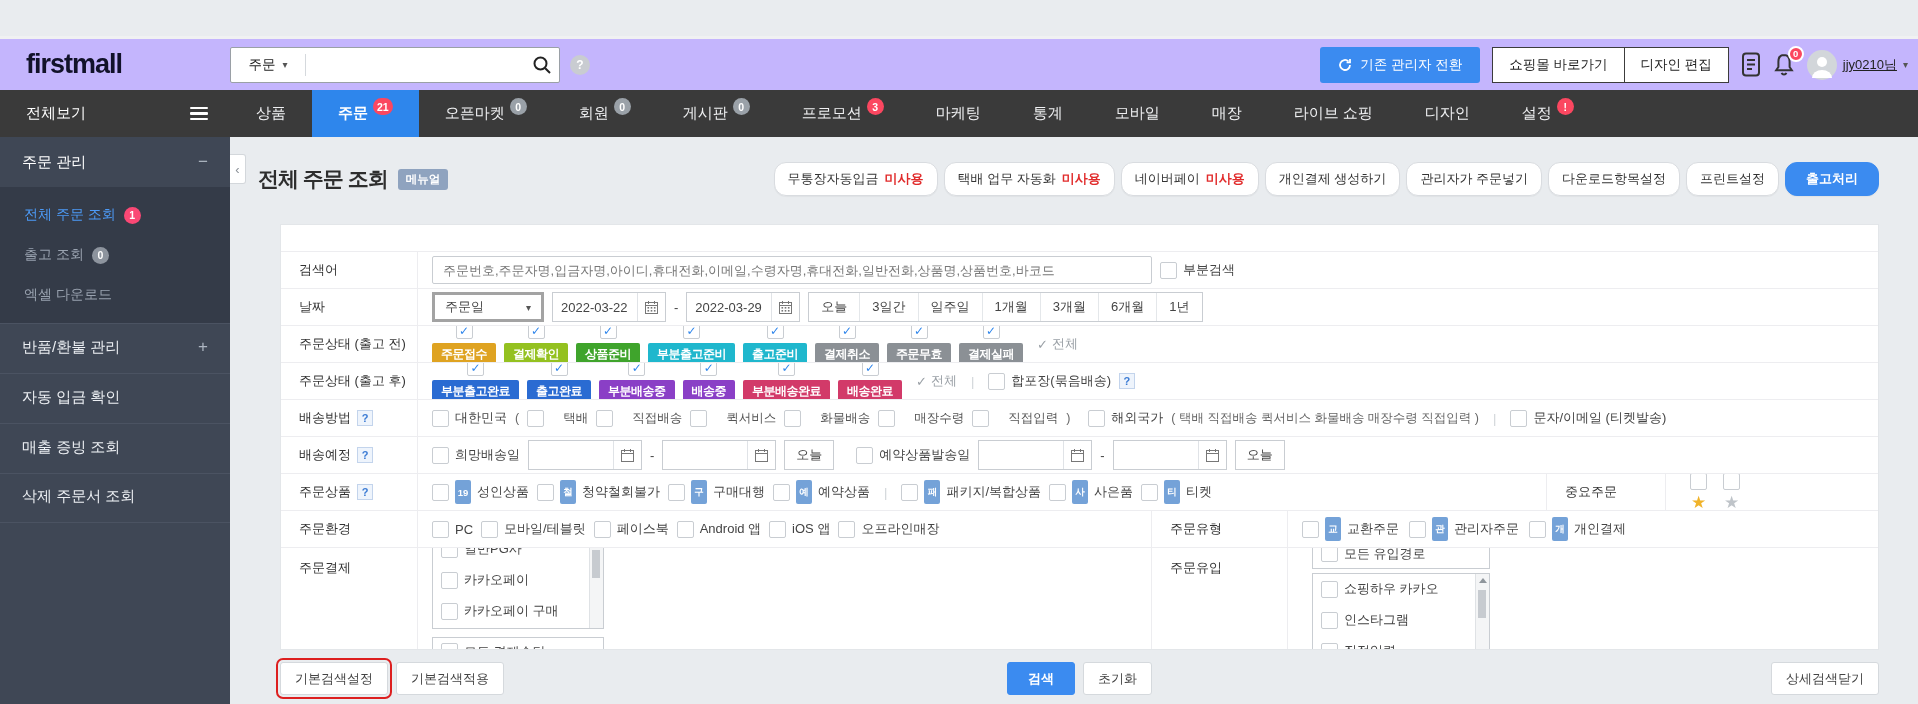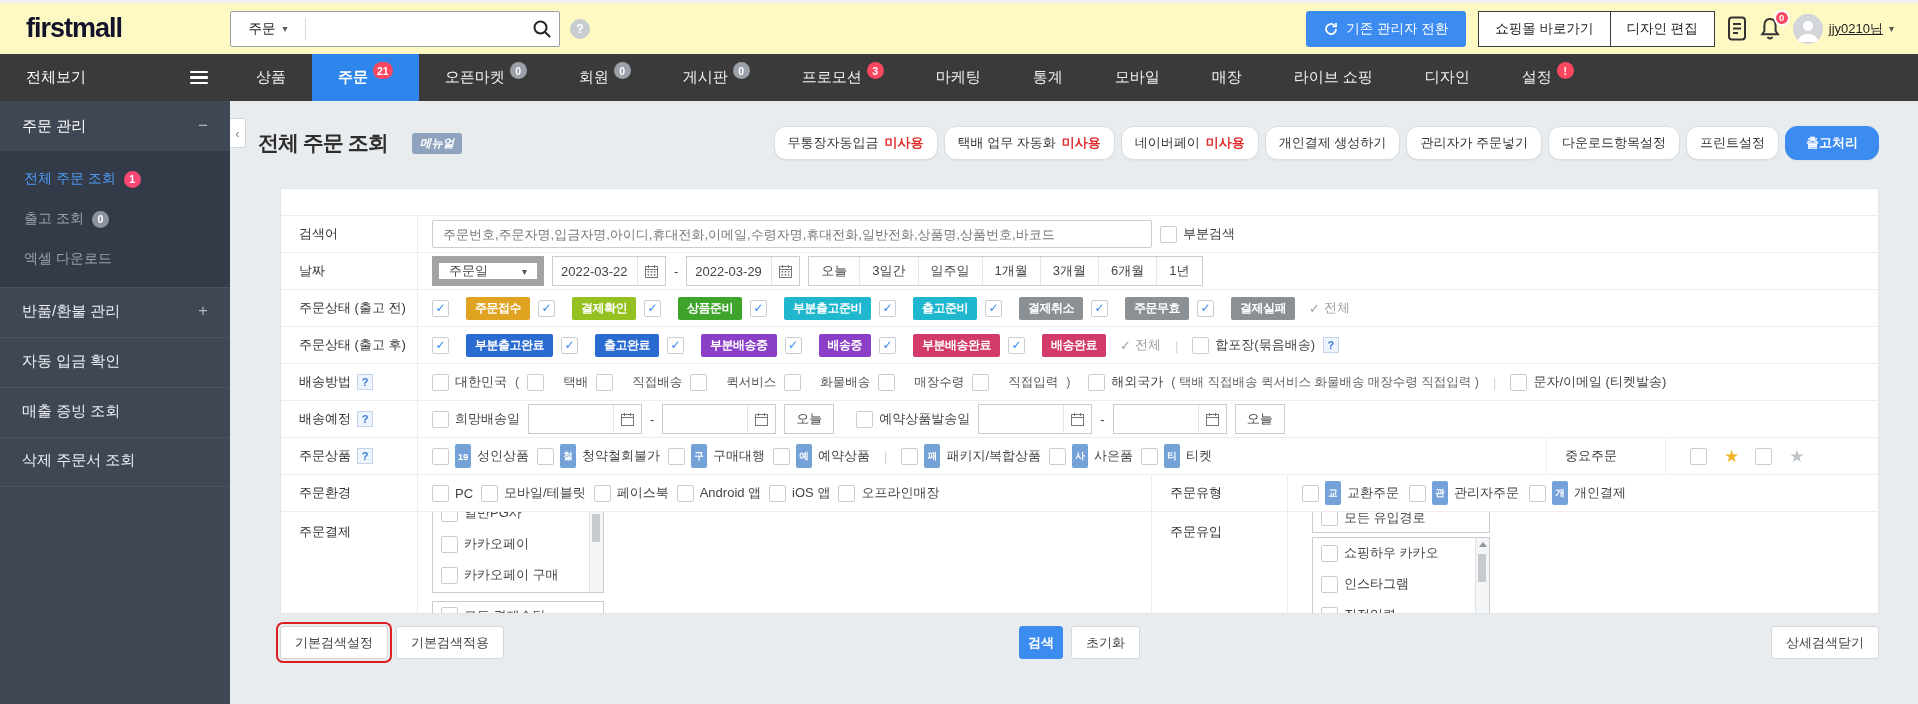--- a/index.html
+++ b/index.html
@@ -1,21 +1,21 @@
 <!DOCTYPE html>
 <html><head>
 <meta charset="utf-8">
 <style>
   * { margin:0; padding:0; box-sizing:border-box; }
   html,body { width:1918px; height:704px; overflow:hidden; }
   body { font-family:"Liberation Sans","DejaVu Sans",sans-serif; font-size:13px; color:#333; background:#e9ecef; }
   .app { width:1918px; height:704px; display:flex; flex-direction:column; }
 
   
-  .topbar { height:54px; background:#fef9c3; display:flex; align-items:center; padding-right:24px; border-top:3px solid #f0f1f2; flex:none; }
+  .topbar { height:54px; background:#c4b5fd; display:flex; align-items:center; padding-right:10px; border-top:3px solid #f0f1f2; flex:none;margin-top:36px; }
   .logo { width:230px; padding-left:26px; font-size:27px; font-weight:bold; color:#12122a; letter-spacing:-1px; flex:none; }
   .searchwrap { display:flex; align-items:center; gap:10px; }
   .searchbox { width:330px; height:36px; border:1px solid #9aa0a6; border-radius:2px; display:flex; align-items:center; background:#fff; }
   .scat { width:74px; display:flex; align-items:center; justify-content:center; gap:7px; font-size:13.5px; color:#222; flex:none; }
   .caret { font-size:10px; color:#555; }
   .sdivider { width:1px; height:22px; background:#d5d9dd; flex:none; }
   .searchbox input { flex:1; border:none; outline:none; height:100%; padding:0 8px; font-size:13px; min-width:0; }
   .magbtn { width:34px; display:flex; align-items:center; justify-content:center; flex:none; }
   .help-circle { width:20px; height:20px; border-radius:50%; background:#c9ccd1; color:#fff; font-size:12px; font-weight:bold; display:flex; align-items:center; justify-content:center; }
   .hright { margin-left:auto; display:flex; align-items:center; gap:12px; }
@@ -50,21 +50,21 @@
   .sb-badge { min-width:17px; height:17px; border-radius:9px; background:#fa4875; color:#fff; font-size:10.5px; font-weight:bold; display:inline-flex; align-items:center; justify-content:center; padding:0 4px; }
   .sb-badge.gray { background:#8d949e; }
   .sb-item { height:50px; border-top:1px solid #4b5362; display:flex; align-items:flex-end; justify-content:space-between; padding:16px 22px; font-size:15px; color:#eceff3; cursor:pointer; }
   .sb-item:last-child { border-bottom:1px solid #4b5362; }
 
   .main { flex:1; background:#e9ecef; position:relative; overflow:hidden; }
   .collapse-tab { position:absolute; left:0; top:17px; width:16px; height:30px; background:#fff; border:1px solid #d3d7db; border-left:none; border-radius:0 3px 3px 0; display:flex; align-items:center; justify-content:center; color:#8a9097; font-size:13px; }
 
   .title-row { margin:24px 39px 0 28px; height:36px; display:flex; align-items:center; }
   .ptitle { font-size:21px; font-weight:bold; color:#2e2e2e; letter-spacing:-1px; }
-  .manual { margin-left:24px; background:#8fa3bf; color:#fff; font-size:11.5px; padding:3px 8px; border-radius:3px; font-weight:bold;font-style:italic; }
+  .manual { margin-left:10px; background:#8fa3bf; color:#fff; font-size:11.5px; padding:3px 8px; border-radius:3px; font-weight:bold; }
   .actions { margin-left:auto; display:flex; gap:6px; }
   .abtn { height:34px; background:#fff; border:1px solid #d9dce0; border-radius:12px; font-size:13px; color:#333; display:flex; align-items:center; padding:0 13px; gap:6px; box-shadow:0 1px 1px rgba(0,0,0,0.04); white-space:nowrap; }
   .abtn .st { color:#e12b2b; font-weight:bold;font-family:Liberation Serif, serif; }
   .abtn.primary { background:#3b8bf0; border-color:#3b8bf0; color:#fff; padding:0 20px; font-weight:bold; }
 
   
   .panel { margin:27px 39px 0 50px; background:#fff; border:1px solid #e3e6e9; height:426px; overflow:hidden; padding-top:26px; }
   .frow { display:flex; border-top:1px solid #ededf0; height:37px; }
   .frow.tall { height:104px; }
   .flabel { width:137px; flex:none; display:flex; align-items:center; gap:6px; padding-left:18px; font-size:13px; color:#333; border-right:1px solid #ededf0; white-space:nowrap; }
@@ -77,28 +77,28 @@
   .frow.tall .g2 { padding-left:24px; }
   .sublabel { width:137px; flex:none; align-self:stretch; border-left:1px solid #ededf0; border-right:1px solid #ededf0; display:flex; align-items:center; padding-left:18px; font-size:13px; color:#333; }
   .frow.tall .sublabel { align-items:flex-start; padding-top:11px; }
   .sublabel.auto { margin-left:auto; width:120px; }
   .g3 { width:190px; flex:none; display:flex; align-items:center; gap:16px; padding-left:16px; }
 
   .cbx { width:17px; height:17px; border:1px solid #c9cdd2; border-radius:2px; background:#fff; display:inline-flex; align-items:center; justify-content:center; flex:none; cursor:pointer; }
   .cbx.on::after { content:"✓"; color:#2f86ec; font-weight:bold; font-size:12px; }
   .cb { display:inline-flex; align-items:center; gap:6px; }
   .sbadge { color:#fff; font-size:12px; font-weight:bold; padding:3px 9px; border-radius:2px; letter-spacing:-0.5px; }
-  .pair { display:inline-flex; align-items:center; gap:17px; }
+  .pair { display:inline-flex; align-items:center; gap:4px;flex-direction:column; }
   .allchk { color:#9aa0a6; margin-left:6px; display:inline-flex; align-items:center; gap:4px; }
   .vsep { color:#d0d4d8; margin:0 6px; }
   .qchip { width:16px; height:16px; background:#eef4fc; border:1px solid #c3d4ec; color:#3b7bd4; font-size:11px; font-weight:bold; display:inline-flex; align-items:center; justify-content:center; flex:none; }
 
   .search-input { width:720px; height:28px; border:1px solid #c9cdd2; border-radius:2px; padding:0 10px; font-size:13px; color:#555; outline:none; }
   .search-input::placeholder { color:#777; }
-  .selectbox { width:112px; height:30px; border:7px solid #a3a3a3; display:flex; align-items:center; justify-content:space-between; padding:0 10px; background:#fff; }
+  .selectbox { width:112px; height:30px; border:3px solid #a3a3a3; display:flex; align-items:center; justify-content:space-between; padding:0 10px; background:#fff; }
   .datebox { height:30px; border:1px solid #c9cdd2; display:flex; align-items:center; background:#fff; }
   .dateinput { width:84px; border:none; padding:0 8px; font-size:13px; color:#444; outline:none; }
   .calbtn { width:28px; align-self:stretch; border-left:1px solid #e0e3e7; display:flex; align-items:center; justify-content:center; }
   .quick { display:flex; height:30px; border:1px solid #c9cdd2; background:#fff; }
   .qitem { padding:0 12px; display:flex; align-items:center; border-left:1px solid #e4e7ea; font-size:13px; color:#444; cursor:pointer; }
   .qitem:first-child { border-left:none; }
   .todaybtn { height:30px; border:1px solid #c9cdd2; background:#fff; padding:0 11px; display:inline-flex; align-items:center; font-size:13px; color:#444; }
   .mini { font-size:12.5px; color:#555; display:inline-flex; align-items:center; gap:19px; }
   .note { font-size:12.5px; color:#666; }
   .picon { width:16px; height:24px; background:#74a2d8; color:#fff; font-size:9.5px; font-weight:bold; border-radius:2px; display:inline-flex; align-items:center; justify-content:center; flex:none; }
@@ -115,21 +115,21 @@
   .lb-scroll { position:absolute; top:0; right:0; bottom:0; width:14px; background:#f4f5f6; border-left:1px solid #dfe2e5; display:flex; flex-direction:column; align-items:center; justify-content:space-between; padding:4px 0; }
   .tri-up { width:0; height:0; border-left:4px solid transparent; border-right:4px solid transparent; border-bottom:5px solid #8f969c; }
   .thumb { position:absolute; top:16px; left:2px; width:8px; height:28px; background:#c7cbd0; }
 
   
   .footer { margin:12px 39px 0 50px; display:flex; align-items:center; }
   .fl { flex:1; display:flex; gap:8px; }
   .fc { display:flex; gap:8px; }
   .fr { flex:1; display:flex; justify-content:flex-end; }
   .fbtn { height:33px; padding:0 14px; background:#fff; border:1px solid #d5d9dd; border-radius:3px; font-size:13px; color:#444; display:flex; align-items:center; }
-  .fbtn.primary { background:#3b8bf0; border-color:#3b8bf0; color:#fff; padding:0 8px; font-weight:bold; }
+  .fbtn.primary { background:#3b8bf0; border-color:#3b8bf0; color:#fff; padding:0 20px; font-weight:bold; }
   .fbtn.hl { outline:2px solid #dd1f1f; outline-offset:2px; }
 </style>
 </head>
 <body>
 
 <div class="app">
 
   <div class="topbar">
     <div class="logo">firstmall</div>
     <div class="searchwrap">

